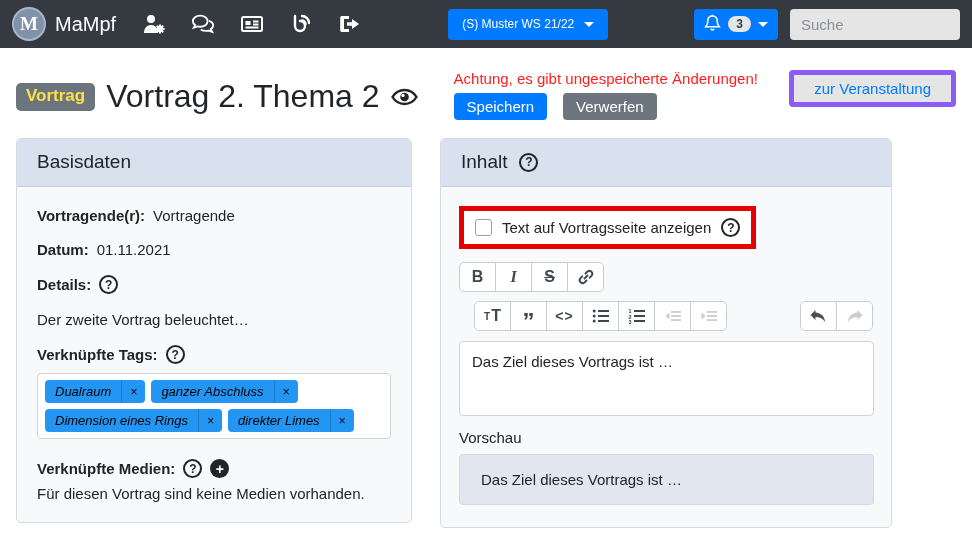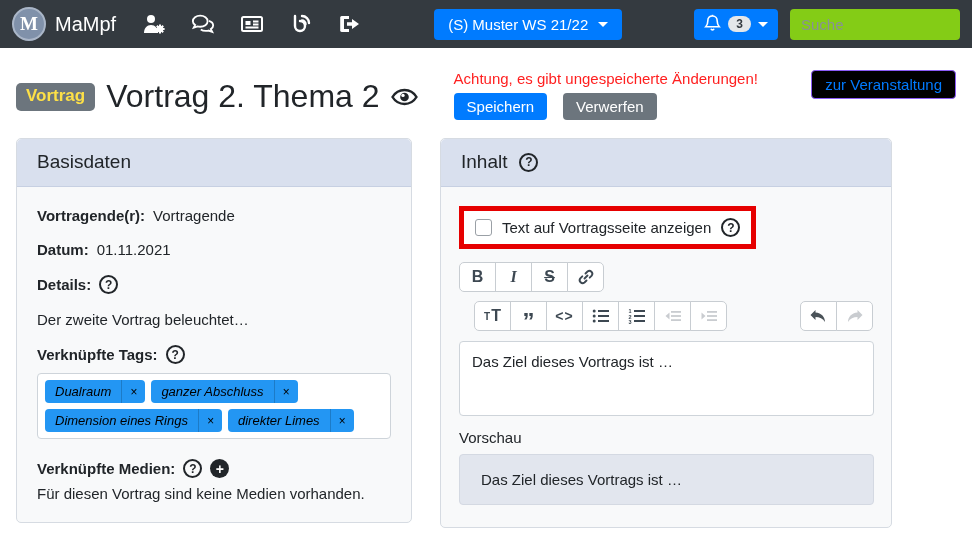--- a/index.html
+++ b/index.html
@@ -12,48 +12,48 @@
   .logo { width:34px; height:34px; border-radius:50%; background:#8091aa; color:#fff;
     display:flex; align-items:center; justify-content:center; font-weight:bold; font-size:19px;
     border:2px solid #aab6c8; font-family:"Liberation Serif", serif; }
   .brand-name { color:#fff; font-size:20px; }
   .nav-icons { display:flex; align-items:center; gap:25px; margin-left:26px; }
   .nav-icon { width:24px; height:24px; display:flex; align-items:center; justify-content:center; cursor:pointer; }
   .nav-icon svg { display:block; }
 
   .nav-center { flex:1; display:flex; justify-content:center; }
   .term-btn { background:#007bff; color:#fff; border:none; border-radius:4px; height:31px;
-    padding:0 14px; font-size:15px; display:flex; align-items:center; gap:10px; cursor:pointer; }
+    padding:0 14px; font-size:12px; display:flex; align-items:center; gap:10px; cursor:pointer; }
   .caret { width:0; height:0; border-left:5px solid transparent; border-right:5px solid transparent;
     border-top:5px solid #fff; display:inline-block; }
 
   .nav-right { display:flex; align-items:center; gap:12px; }
   .bell-btn { background:#007bff; border:none; border-radius:4px; height:31px; padding:0 10px;
     display:flex; align-items:center; gap:7px; cursor:pointer; }
   .bell-badge { background:#e4e7ea; color:#343a40; border-radius:8px; font-size:12px; font-weight:bold;
     padding:1px 8px; }
   .search-input { width:170px; height:31px; border:none; border-radius:4px; padding:0 11px;
-    font-size:15px; color:#495057; background:#84cc16; }
+    font-size:15px; color:#495057; background:#e5e5e5; }
   .search-input::placeholder { color:#8a9097; }
 
   
   .page-header { display:flex; align-items:flex-start; padding:30px 16px 16px 16px; }
   .title-group { display:flex; align-items:center; gap:11px; }
   .type-badge { background:#6c757d; color:#fde047; font-weight:bold; font-size:17px;
     padding:3px 10px 5px; border-radius:5px; }
   .page-title { font-size:32px; color:#212529; font-weight:400; }
   .eye-icon { cursor:pointer; display:flex; align-items:center; }
   .save-col { margin-left:36px; display:flex; flex-direction:column; gap:6px; margin-top:-8px; }
   .warning-text { color:#ff1f1f; font-size:15px; }
   .btn-row { display:flex; gap:16px; }
   .btn { border:none; border-radius:4px; font-size:15px; padding:5px 13px; color:#fff; cursor:pointer; }
   .btn-primary { background:#007bff; }
   .btn-secondary { background:#6c757d; }
-  .btn-outline { margin-left:auto; margin-top:-8px; background:#000000; color:#007bff;
-    border:1px solid #8b5cf6; border-radius:4px; font-size:15px; padding:5px 13px; cursor:pointer; }
+  .btn-outline { margin-left:auto; margin-top:-8px; background:#e5e5e5; color:#007bff;
+    border:5px solid #8b5cf6; border-radius:4px; font-size:15px; padding:5px 20px; cursor:pointer; }
 
   
   .cards { display:flex; align-items:flex-start; gap:28px; padding:2px 16px 0 16px; }
   .card { border:1px solid #d6dbe2; border-radius:5px; background:#f8f9fa; }
   .card-header { background:#d9e0ee; border-bottom:1px solid #c7d0e2; border-radius:5px 5px 0 0;
     padding:12px 20px 13px; font-size:19px; display:flex; align-items:center; gap:12px; }
   .card-left { width:396px; }
   .card-right { width:452px; }
   .card-body { padding:20px; }
 

